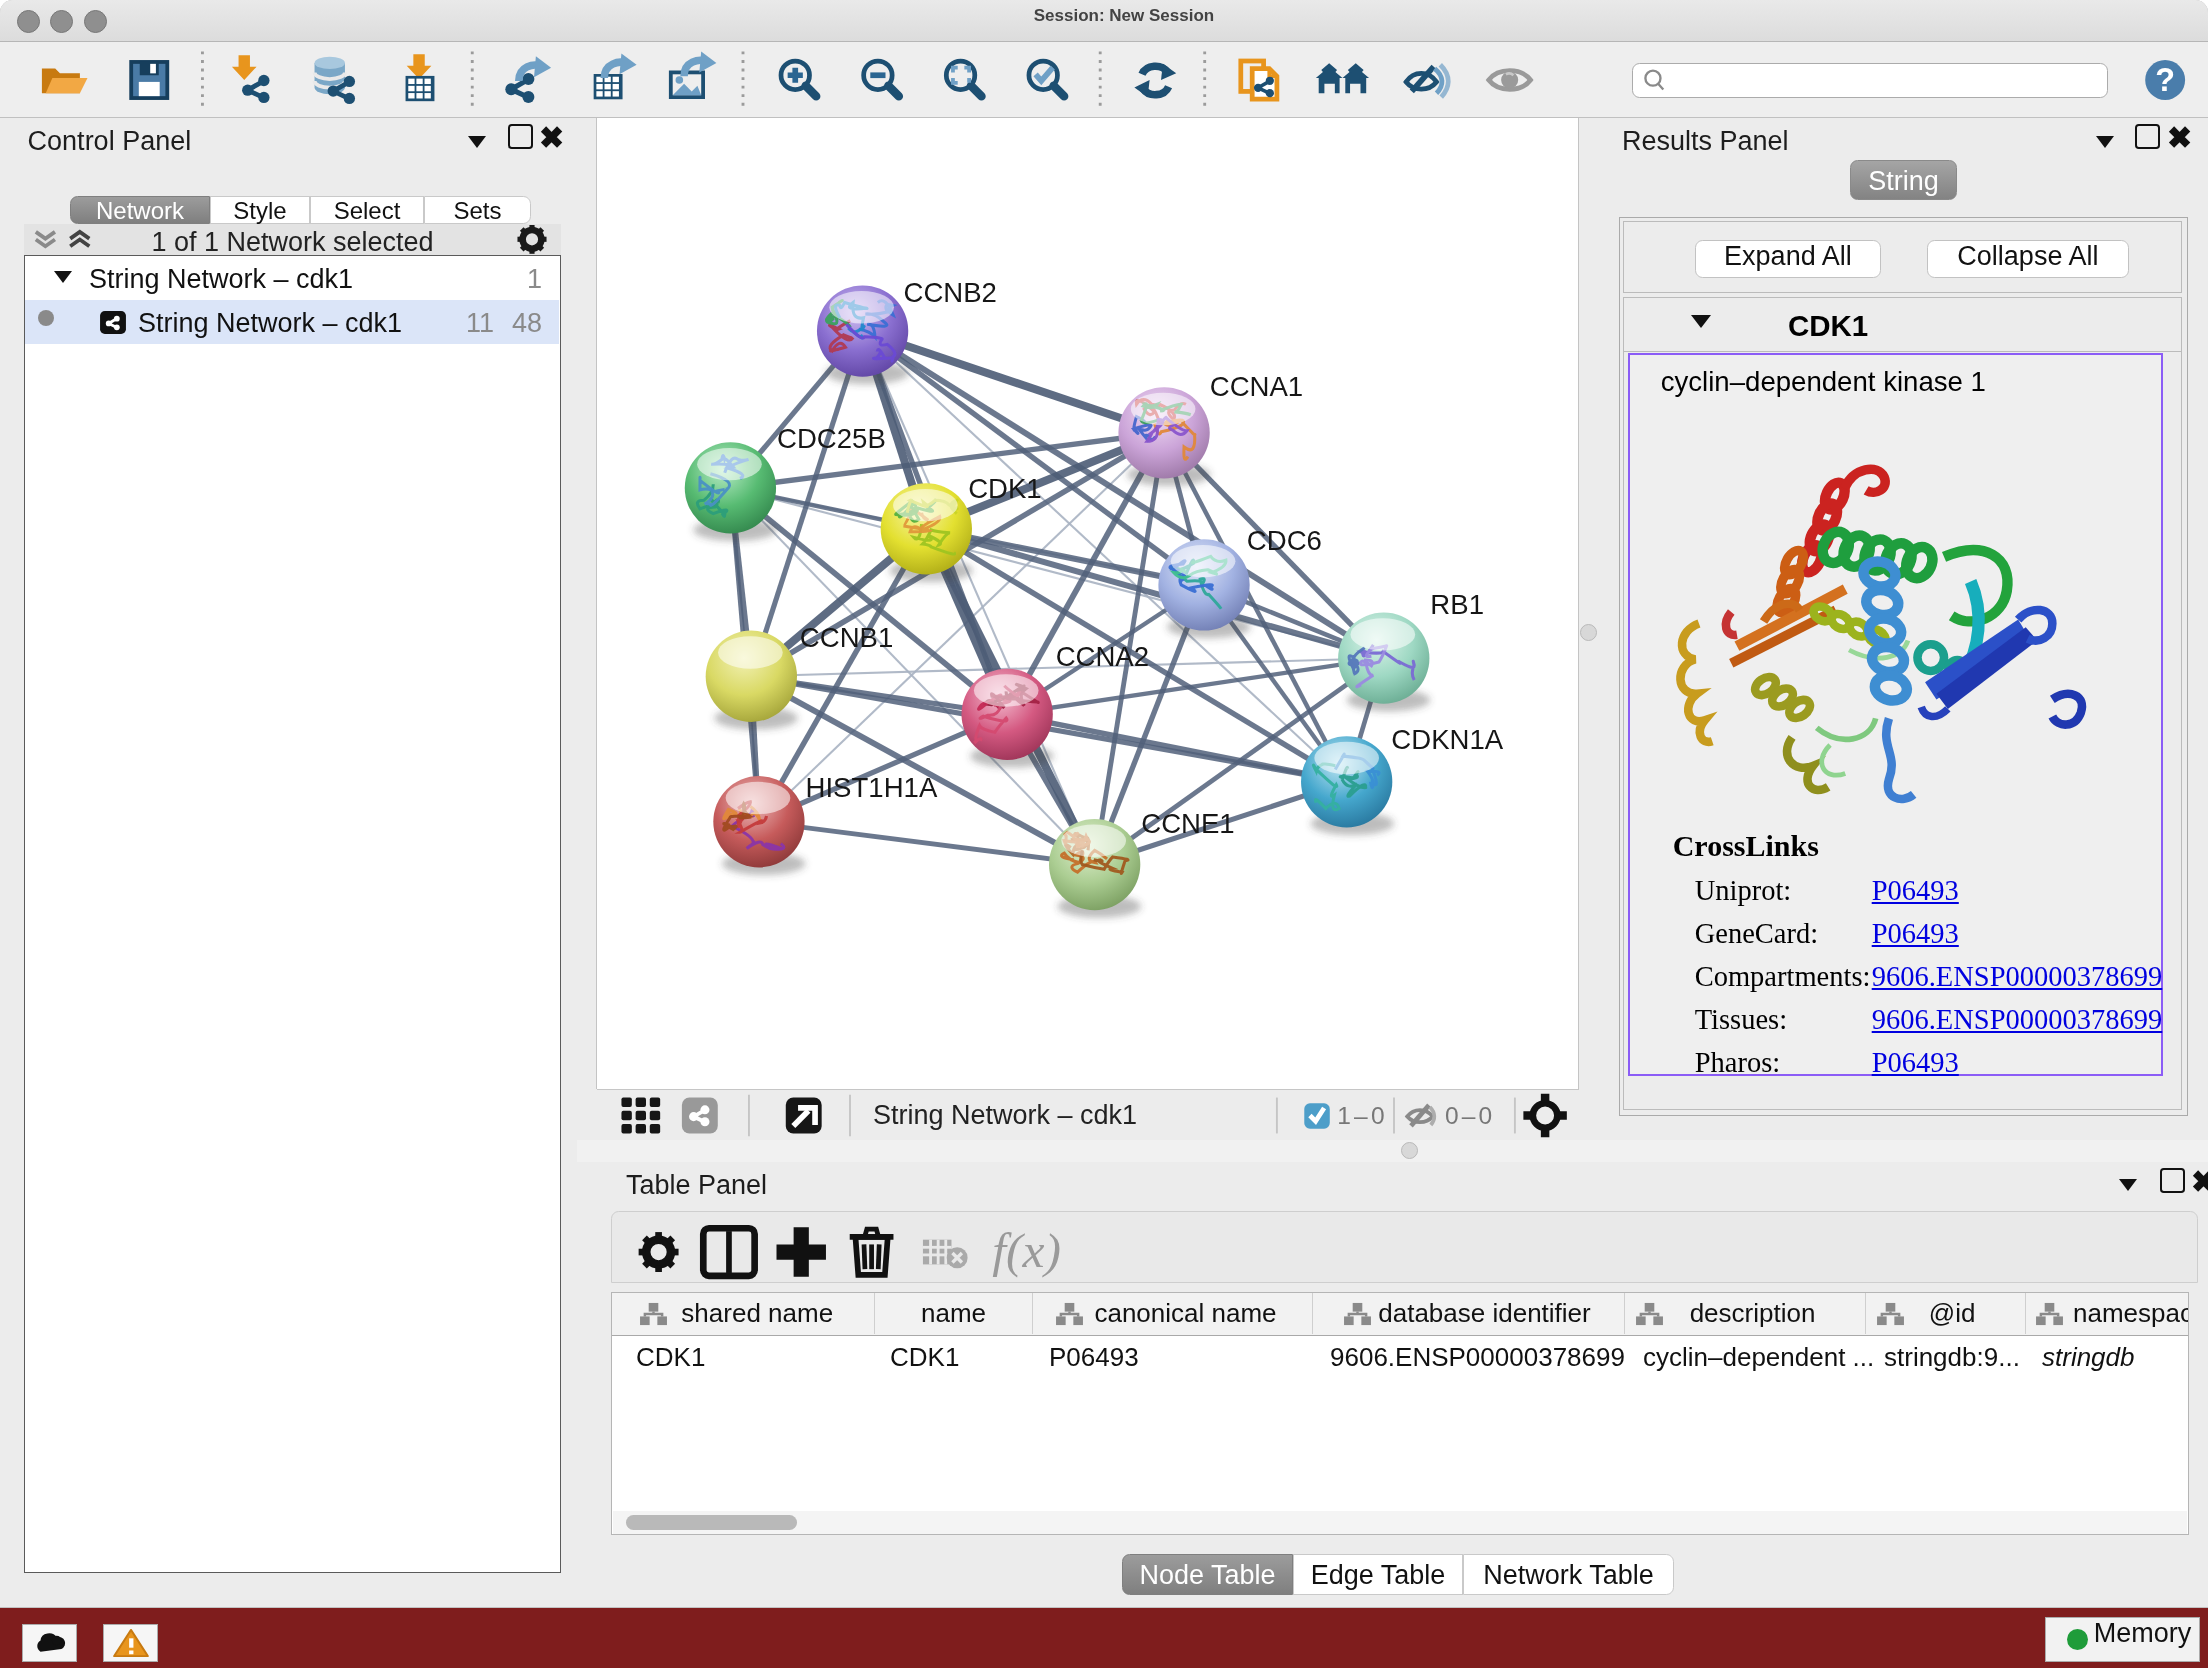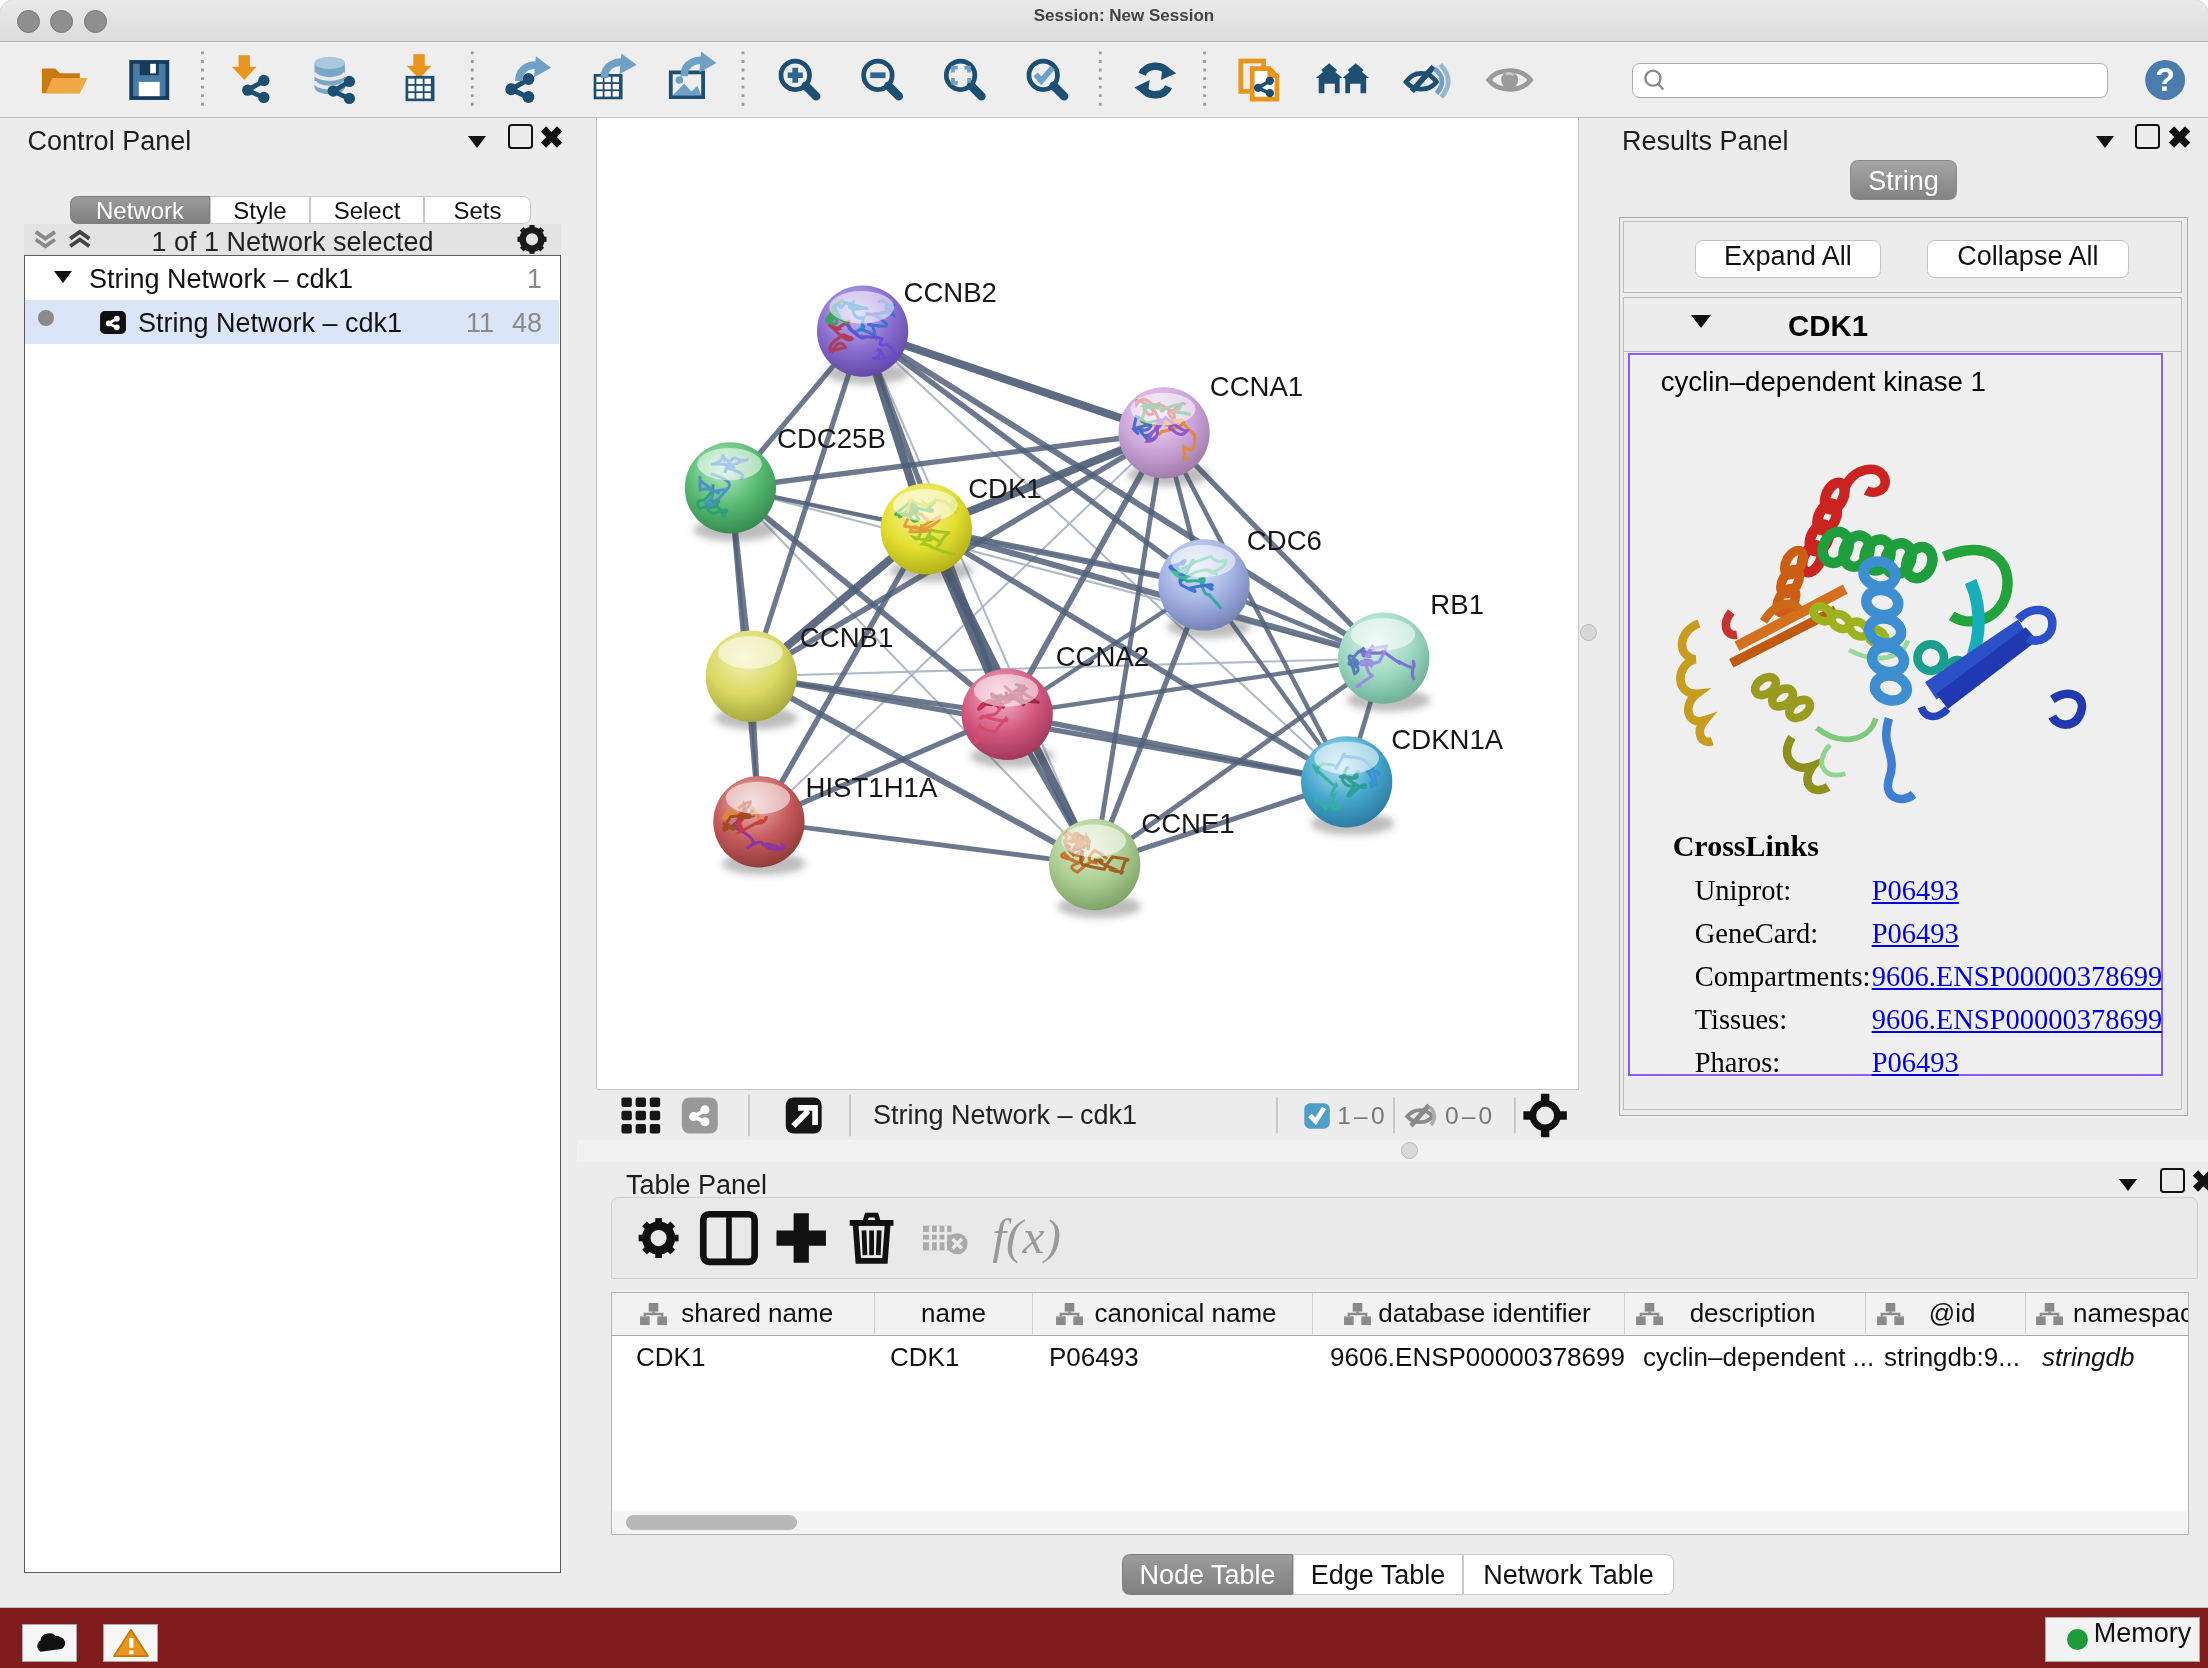--- a/index.html
+++ b/index.html
@@ -62,21 +62,21 @@
     border-radius:7.6px; font-size:27px; text-align:center; color:#111; }
   #cdkbox { position:absolute; left:2.9px; top:79px; width:559px; height:813px; border:1px solid #bbb; }
   #cdkhead { position:absolute; left:0; top:0; width:557px; height:54px; border-bottom:1px solid #bbb; }
   #cdkcontent { position:absolute; left:3.8px; top:55px; width:535px; height:723px;
     background:#efefef; border:2px solid #8b5cf6; }
   .serif { font-family:"Liberation Serif", serif; }
   .xl { color:#0000e0; text-decoration:underline; }
 
   
   #tablepanel { left:577px; top:1162px; width:1631px; height:445px; background:#ececec; }
-  #ttoolbar { position:absolute; left:34px; top:35px; width:1587px; height:82px;
+  #ttoolbar { position:absolute; left:34px; top:49px; width:1587px; height:72px;
     background:#e9e9e9; border:1px solid #cecece; border-radius:7.6px 7.6px 0 0; }
   #ttable { position:absolute; left:34px; top:130px; width:1578px; height:243px;
     background:#fff; border:1px solid #b5b5b5; }
   #thead { position:absolute; left:0; top:0; width:1576px; height:43px;
     background:#f2f2f2; border-bottom:1.9px solid #a9a9a9; font-size:27px; color:#111; }
   .hcol { position:absolute; top:0; height:41px; line-height:41px; text-align:center;
     border-right:1px solid #cfcfcf; font-size:26px; overflow:hidden; white-space:nowrap; }
   .tcell { position:absolute; top:49px; font-size:26px; color:#111; }
   #hscroll { position:absolute; left:1px; top:218px; width:1574px; height:23px; background:#f4f4f4; }
   #hthumb { position:absolute; left:13.3px; top:3.8px; width:171px; height:15px;

